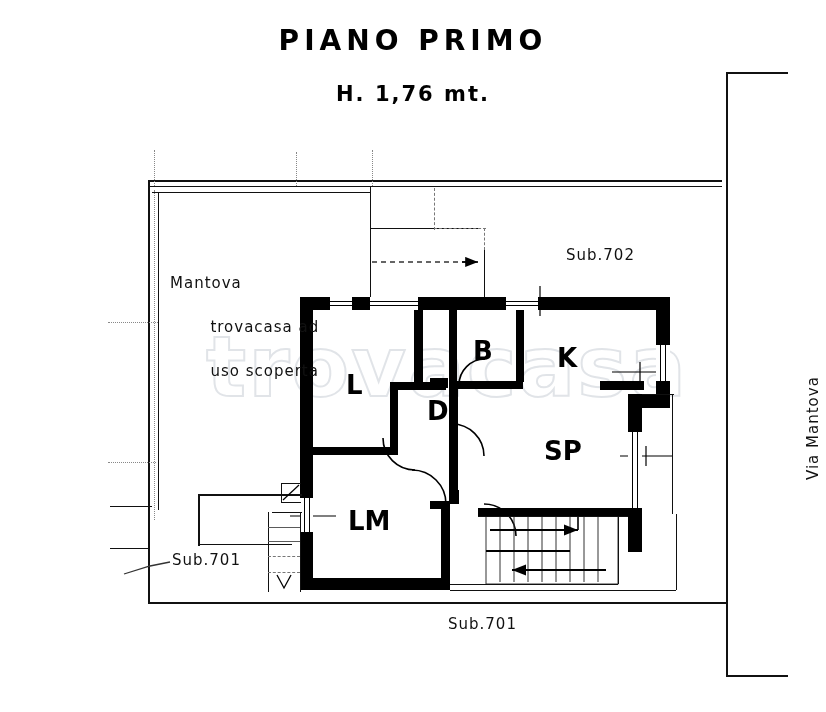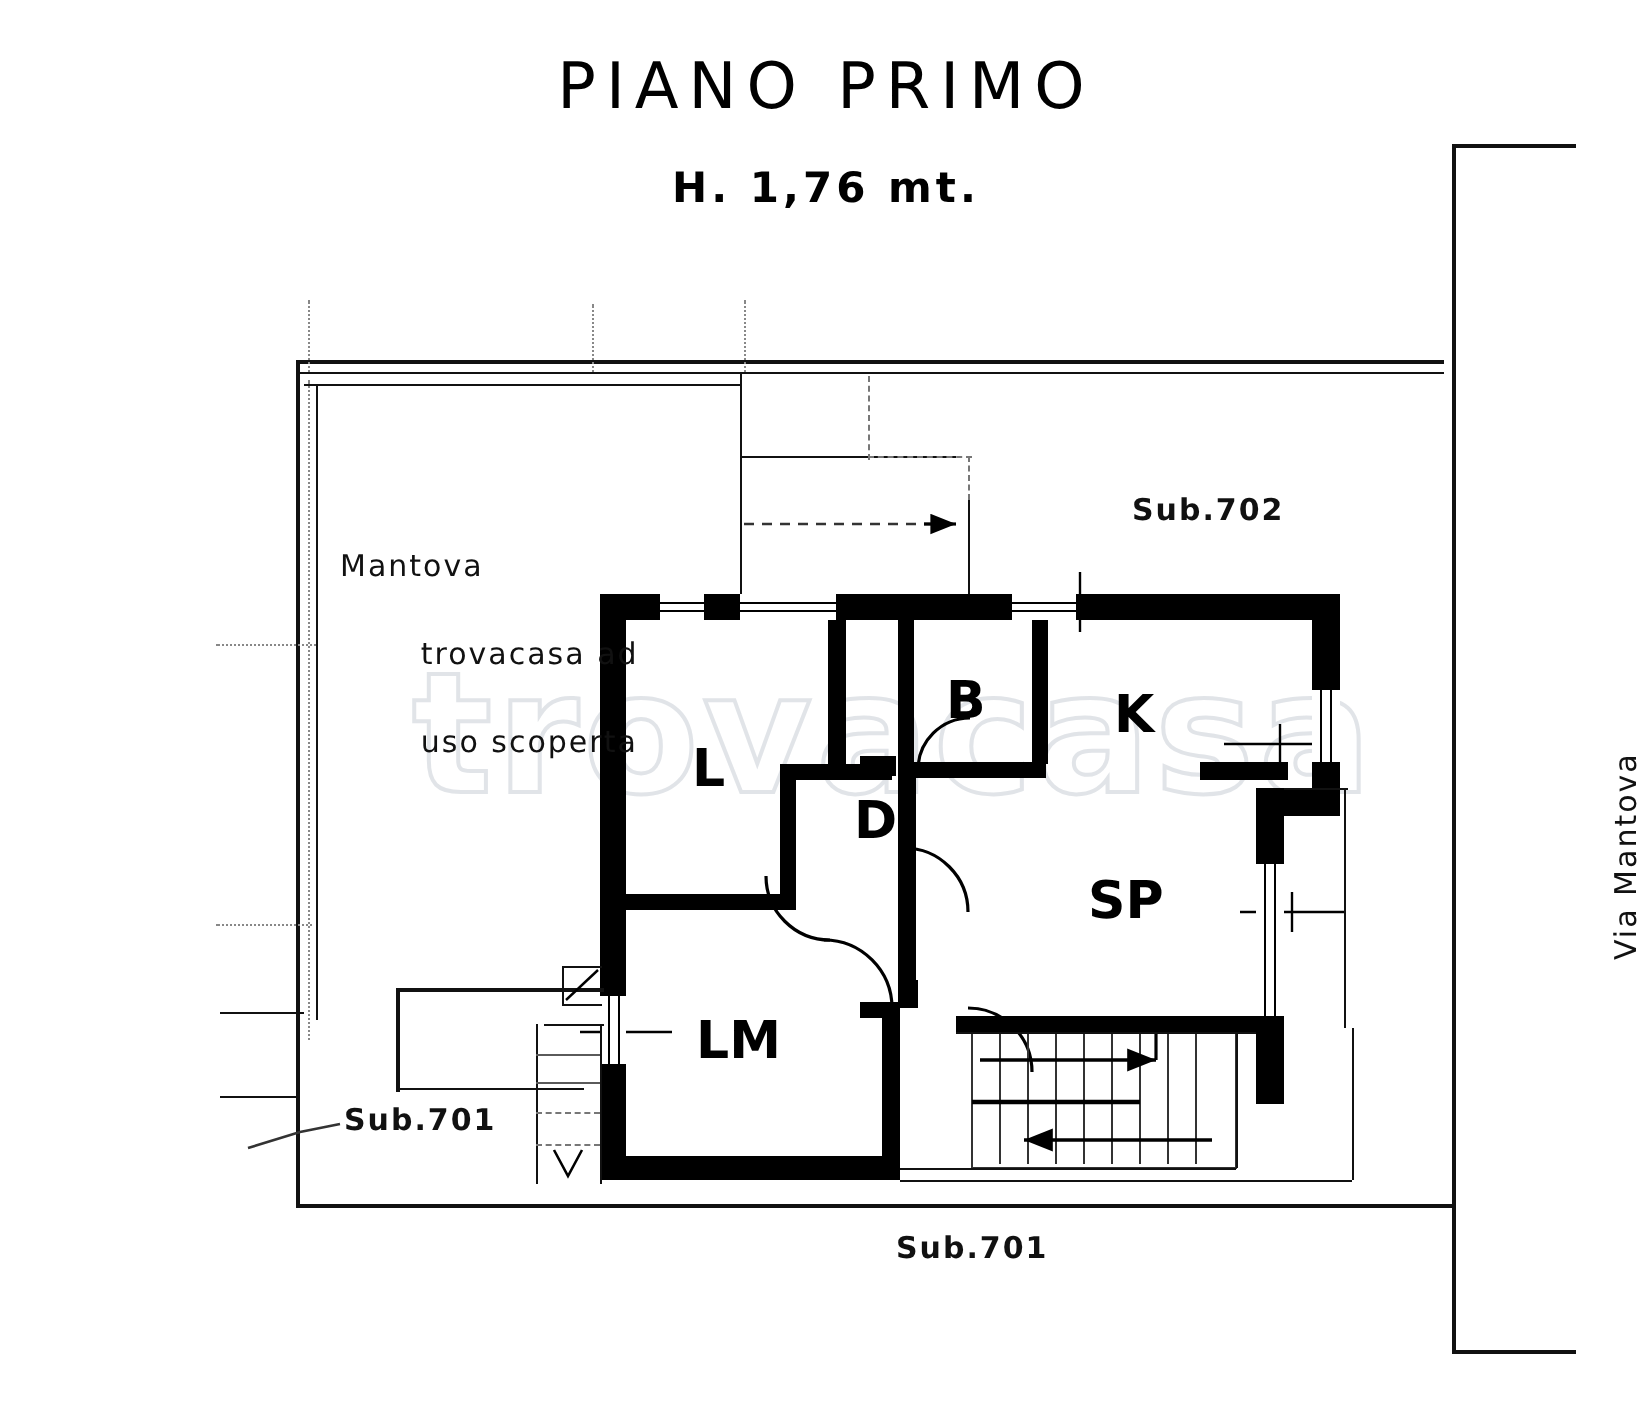--- a/index.html
+++ b/index.html
@@ -23,22 +23,22 @@
     left: 0;
     width: 826px;
     text-align: center;
     color: #000;
     font-family: "DejaVu Sans", sans-serif;
     letter-spacing: 3px;
     white-space: pre;
   }
   #title-main {
     top: 24px;
-    font-size: 32px;
-    font-weight: 400;
+    font-size: 28px;
+    font-weight: 700;
     letter-spacing: 5px;
   }
   #title-sub {
     top: 82px;
     font-size: 21px;
     font-weight: 600;
     letter-spacing: 2px;
   }
   
   .wall {            
@@ -111,21 +111,20 @@
     line-height: 22px;
     white-space: pre;
   }
   .sub-label {
     position: absolute;
     color: #111;
     font-family: "DejaVu Sans", sans-serif;
     font-size: 15px;
     letter-spacing: 1px;
     white-space: pre;
-    font-weight: bold;
   }
   #street-label {
     position: absolute;
     color: #111;
     font-size: 15px;
     letter-spacing: 1px;
     white-space: pre;
     transform-origin: 0 0;
     transform: rotate(-90deg);
   }

